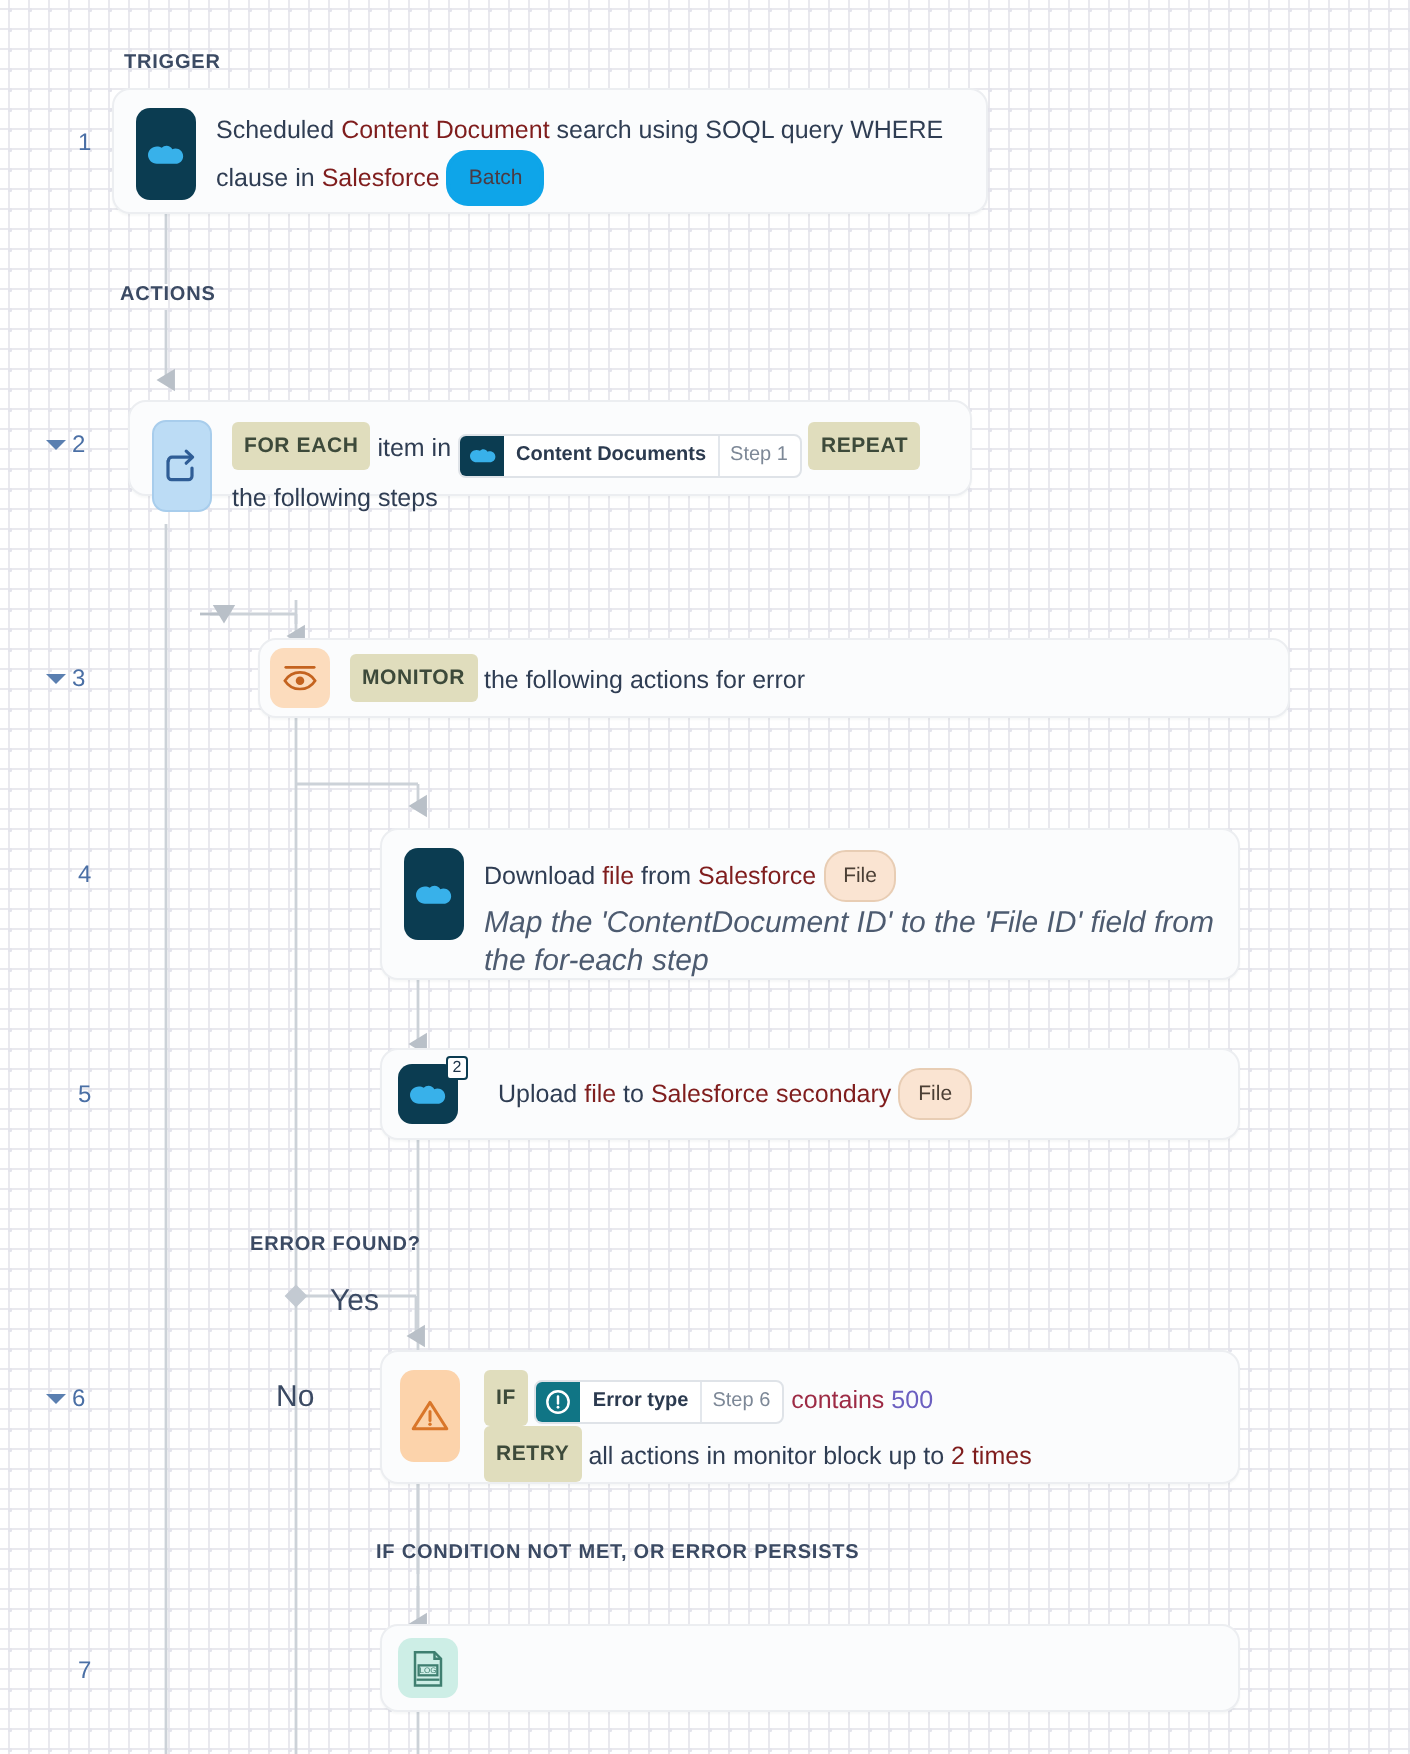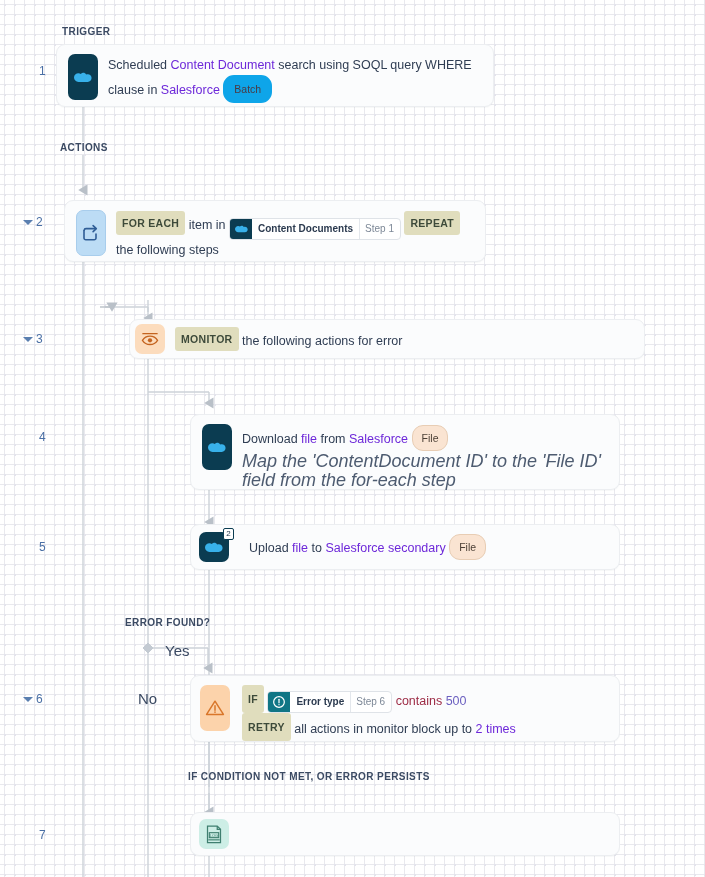--- a/index.html
+++ b/index.html
@@ -76,26 +76,26 @@
   .card .body {
     flex:1 1 auto;
     padding:10px 12px 10px 10px;
     font-size:12.5px;
     line-height:20px;
     color:#2f3d53;
   }
   .sub {
     font-style:italic;
     color:#4d5b70;
-    font-size:18px;
+    font-size:15px;
     line-height:19px;
     display:block;
     margin-top:1px;
   }
-  .lt { color:#6d28d9; }          
+  .lt { color:#7f1d1d; }          
   .lt2 { color:#7b6fc6; }
   .red { color:#9d2b45; }
   .purple { color:#6b5fc0; }
 
   
   .tile {
     width:30px; height:46px;
     border-radius:7px;
     display:flex; align-items:center; justify-content:center;
     position:relative;
@@ -264,21 +264,21 @@
           <path d="M13 3.2c1.1-1.2 2.7-2 4.5-2 2.3 0 4.4 1.3 5.5 3.3.9-.4 2-.6 3-.6 4 0 7.2 3.2 7.2 7.2s-3.2 7.2-7.2 7.2H8.4C3.8 18.3 0 14.6 0 10.1 0 5.6 3.8 2 8.4 2c1.7 0 3.3.5 4.6 1.2z" fill="#38b1ea"></path>
         </svg>
       </div>
     </div>
     <div class="body">
       <span>Scheduled </span><span class="lt">Content Document</span><span> search using SOQL query WHERE clause in </span><span class="lt">Salesforce</span>
       <span class="pill pink">Batch</span>
     </div>
   </div>
 
-  <div class="card" style="left:64px; top:200px; width:422px; height:62px;">
+  <div class="card" style="left:64px; top:200px; width:422px; height:48px;">
     <div class="iconwrap">
       <div class="tile loop">
         <svg width="20" height="20" viewBox="0 0 20 20">
           <path d="M3 7.5v7.5a1.8 1.8 0 0 0 1.8 1.8h8.4a1.8 1.8 0 0 0 1.8-1.8V11" fill="none" stroke="#2f5d96" stroke-width="1.6" stroke-linecap="round"></path>
           <path d="M3.2 7.3A1.8 1.8 0 0 1 5 5.6h9.6" fill="none" stroke="#2f5d96" stroke-width="1.6" stroke-linecap="round"></path>
           <path d="M12.1 2.6l3.2 3-3.2 3" fill="none" stroke="#2f5d96" stroke-width="1.6" stroke-linecap="round" stroke-linejoin="round"></path>
         </svg>
       </div>
     </div>
     <div class="body">

